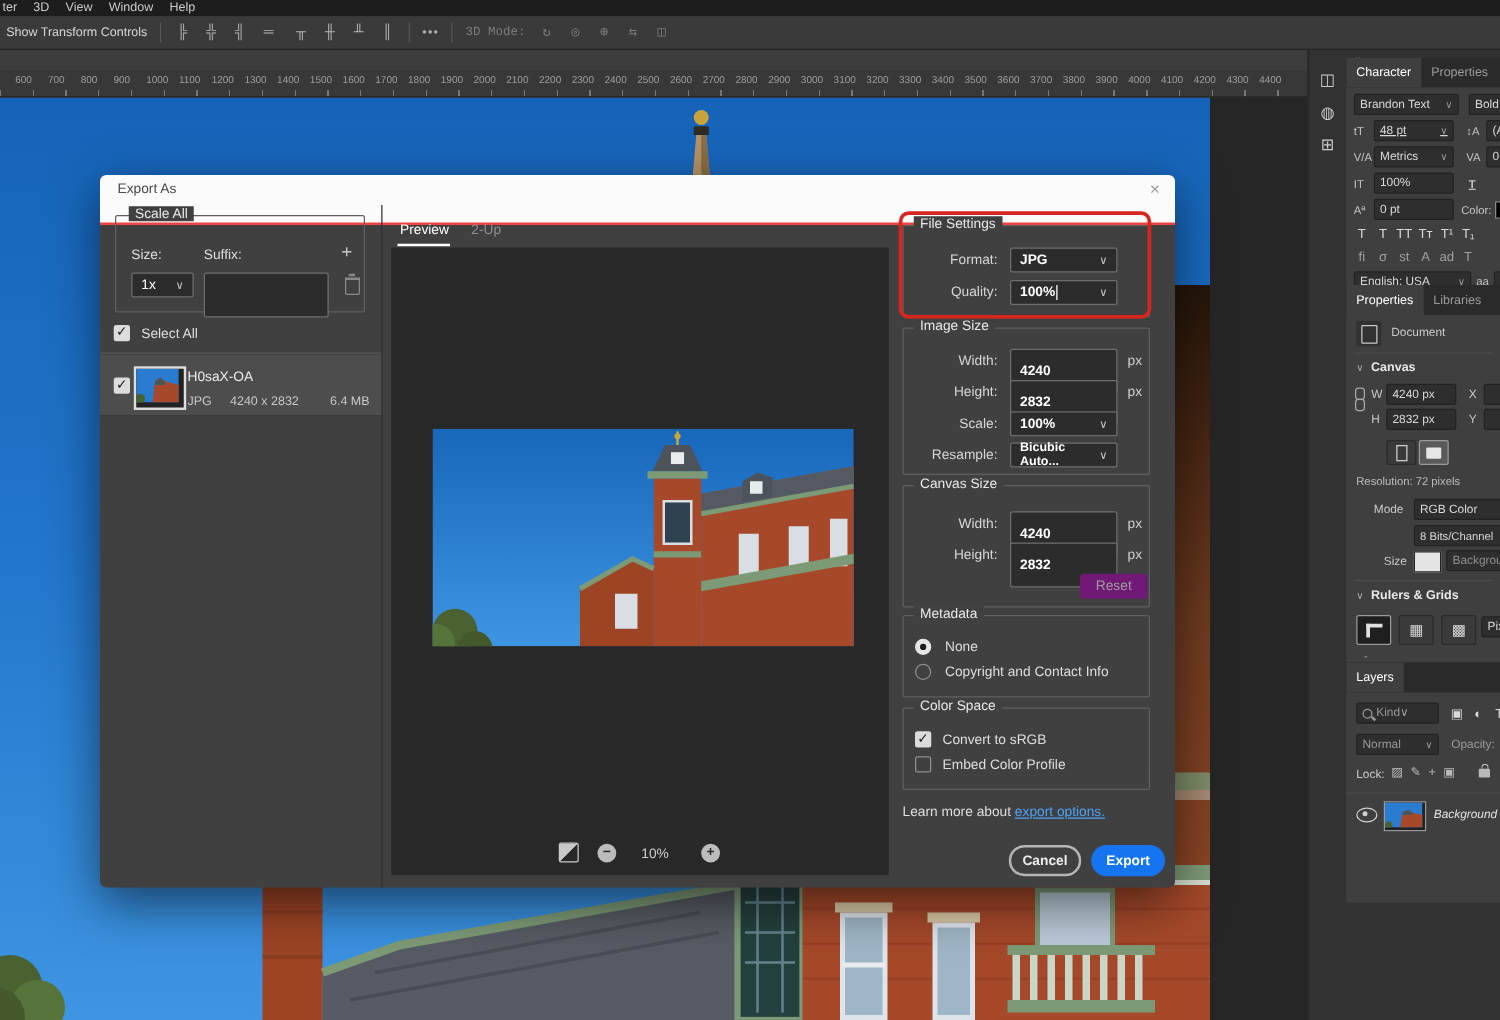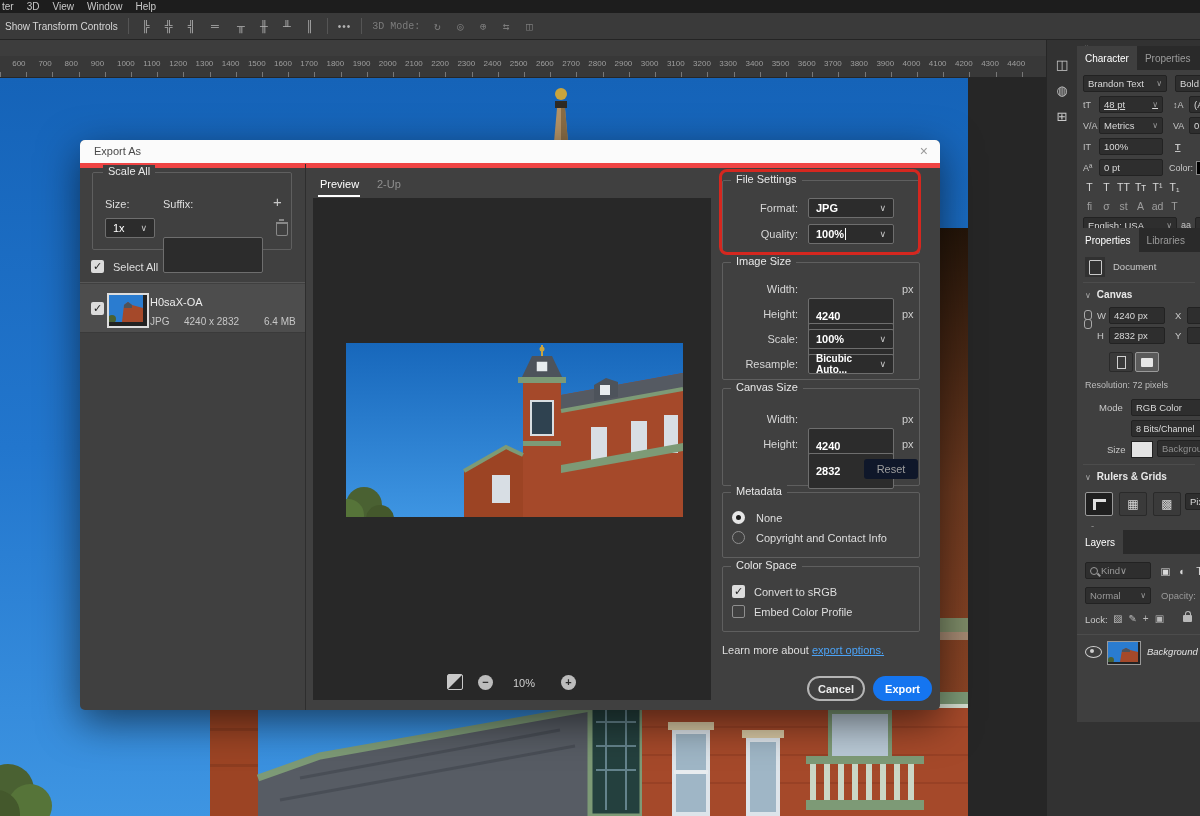--- a/index.html
+++ b/index.html
@@ -62,32 +62,32 @@
   .eye::after{content:'';position:absolute;left:4px;top:2px;width:4px;height:4px;border-radius:50%;background:#cfcfcf;}
   .lock-glyph{position:absolute;width:9px;height:7px;background:#b9b9b9;border-radius:1px;}
   .lock-glyph::before{content:'';position:absolute;left:1.5px;top:-4px;width:4px;height:4px;border:1.5px solid #b9b9b9;border-bottom:none;border-radius:3px 3px 0 0;}
   .lens{display:inline-block;width:6px;height:6px;border:1.5px solid #9a9a9a;border-radius:50%;position:relative;margin-right:3px;}
   .lens::after{content:'';position:absolute;left:6px;top:6px;width:4px;height:1.5px;background:#9a9a9a;transform:rotate(45deg);}
   .lockrow-icons{position:absolute;display:flex;gap:6px;color:#b9b9b9;font-size:10px;}
   .thumb-frame{position:absolute;border:1px solid #999;background:#222;}
 
   
   .dialog{position:absolute;left:80px;top:140px;width:860px;height:570px;background:#404040;border-radius:5px;box-shadow:0 12px 40px rgba(0,0,0,.55);overflow:hidden;}
-  .dlg-titlebar{position:absolute;left:0;top:0;width:100%;height:28px;background:#fbfbfb;border-bottom:5px solid #ef4444;box-sizing:border-box;padding-left:16px;}
+  .dlg-titlebar{position:absolute;left:0;top:0;width:100%;height:40px;background:#fbfbfb;border-bottom:2px solid #ef4444;box-sizing:border-box;padding-left:16px;}
   .dlg-title{position:absolute;left:14px;top:5px;font-size:11px;color:#4a4a4a;}
   .dlg-close{position:absolute;right:12px;top:3px;font-size:14px;color:#9a9a9a;cursor:default;}
   .vdiv{position:absolute;left:225px;top:24px;width:1px;height:546px;background:#2e2e2e;}
 
   .grp{position:absolute;border:1px solid #5f5f5f;border-radius:2px;}
   .gtitle{position:absolute;top:-8px;left:8px;background:#404040;padding:0 5px;font-size:11px;color:#e8e8e8;white-space:nowrap;}
   .rlab{position:absolute;width:78px;text-align:right;font-size:11px;color:#d6d6d6;}
   .pxu{position:absolute;font-size:11px;color:#cfcfcf;}
   .sel{position:absolute;background:#2c2c2c;border:1px solid #6e6e6e;border-radius:2px;color:#fff;font-size:11px;font-weight:bold;display:flex;align-items:center;padding:0 7px;height:20px;box-sizing:border-box;}
   .sel .chev{margin-left:auto;color:#c9c9c9;font-size:9px;font-weight:normal;}
-  .fld{position:absolute;background:#2c2c2c;border:1px solid #6e6e6e;border-radius:2px;color:#fff;font-size:11px;font-weight:bold;display:flex;align-items:center;padding:0 7px;height:36px;box-sizing:border-box;margin-top:19px;}
+  .fld{position:absolute;background:#2c2c2c;border:1px solid #6e6e6e;border-radius:2px;color:#fff;font-size:11px;font-weight:bold;display:flex;align-items:center;padding:0 7px;height:36px;box-sizing:border-box;}
   .cursor{display:inline-block;width:1px;height:12px;background:#fff;margin-left:1px;}
   .cb{position:absolute;width:13px;height:13px;background:#dcdcdc;border-radius:2px;color:#1c1c1c;font-size:11px;line-height:13px;text-align:center;font-weight:bold;}
   .cb.un{background:transparent;border:1px solid #8f8f8f;box-sizing:border-box;}
   .rad{position:absolute;width:13px;height:13px;border-radius:50%;background:#e6e6e6;}
   .rad::after{content:'';position:absolute;left:4px;top:4px;width:5px;height:5px;border-radius:50%;background:#1c1c1c;}
   .rad.un{background:transparent;border:1px solid #8f8f8f;box-sizing:border-box;}
   .rad.un::after{display:none;}
   .dlab{position:absolute;font-size:11px;color:#dedede;white-space:nowrap;}
   .red-box{position:absolute;left:639px;top:29px;width:196px;height:80px;border:3px solid #d5271f;border-radius:8px;pointer-events:none;}
   .plus-ico{position:absolute;color:#c8c8c8;font-size:15px;}
@@ -95,21 +95,21 @@
   .trash::before{content:'';position:absolute;left:2px;top:-5px;width:5px;height:2px;background:#888;}
   .file-row{position:absolute;left:0;top:144px;width:225px;height:48px;background:#4d4d4d;border-bottom:1px solid #3a3a3a;}
   .hsep{position:absolute;background:#575757;height:1px;}
   .ptab{position:absolute;font-size:11px;}
   .preview-box{position:absolute;left:233px;top:58px;width:398px;height:502px;background:#282828;}
   .circle-btn{position:absolute;width:15px;height:15px;border-radius:50%;background:#bcbcbc;color:#2b2b2b;font-size:11px;font-weight:bold;text-align:center;line-height:15px;}
   .fit-icon{position:absolute;width:14px;height:14px;border:1.5px solid #c9c9c9;border-radius:2px;background:linear-gradient(135deg,#c9c9c9 0 49%,transparent 51%);}
   .zoom-pct{position:absolute;font-size:11px;color:#cfcfcf;}
   .btn-cancel{position:absolute;left:727px;top:536px;width:58px;height:25px;border:2px solid #b5b5b5;border-radius:13px;background:transparent;color:#ececec;font-size:11px;font-weight:bold;display:flex;align-items:center;justify-content:center;box-sizing:border-box;}
   .btn-export{position:absolute;left:793px;top:536px;width:59px;height:25px;border-radius:13px;background:#1575f0;color:#fff;font-size:11px;font-weight:bold;display:flex;align-items:center;justify-content:center;}
-  .reset-btn{position:absolute;left:784px;top:319px;width:54px;height:20px;background:#0f172a;border-radius:3px;color:#9e9e9e;font-size:11px;display:flex;align-items:center;justify-content:center;text-align:right;}
+  .reset-btn{position:absolute;left:784px;top:319px;width:54px;height:20px;background:#701a75;border-radius:3px;color:#9e9e9e;font-size:11px;display:flex;align-items:center;justify-content:center;text-align:right;}
   .link{color:#4ba3f7;text-decoration:underline;}
   .lm{position:absolute;left:642px;top:504px;font-size:11px;color:#dedede;}
   .fieldset-label{position:absolute;top:-8px;left:10px;background:#404040;padding:0 5px;font-size:11px;color:#e8e8e8;}
 </style>
 </head>
 <body>
 
 <div class="screen">
 
   <div class="menu-bar">

